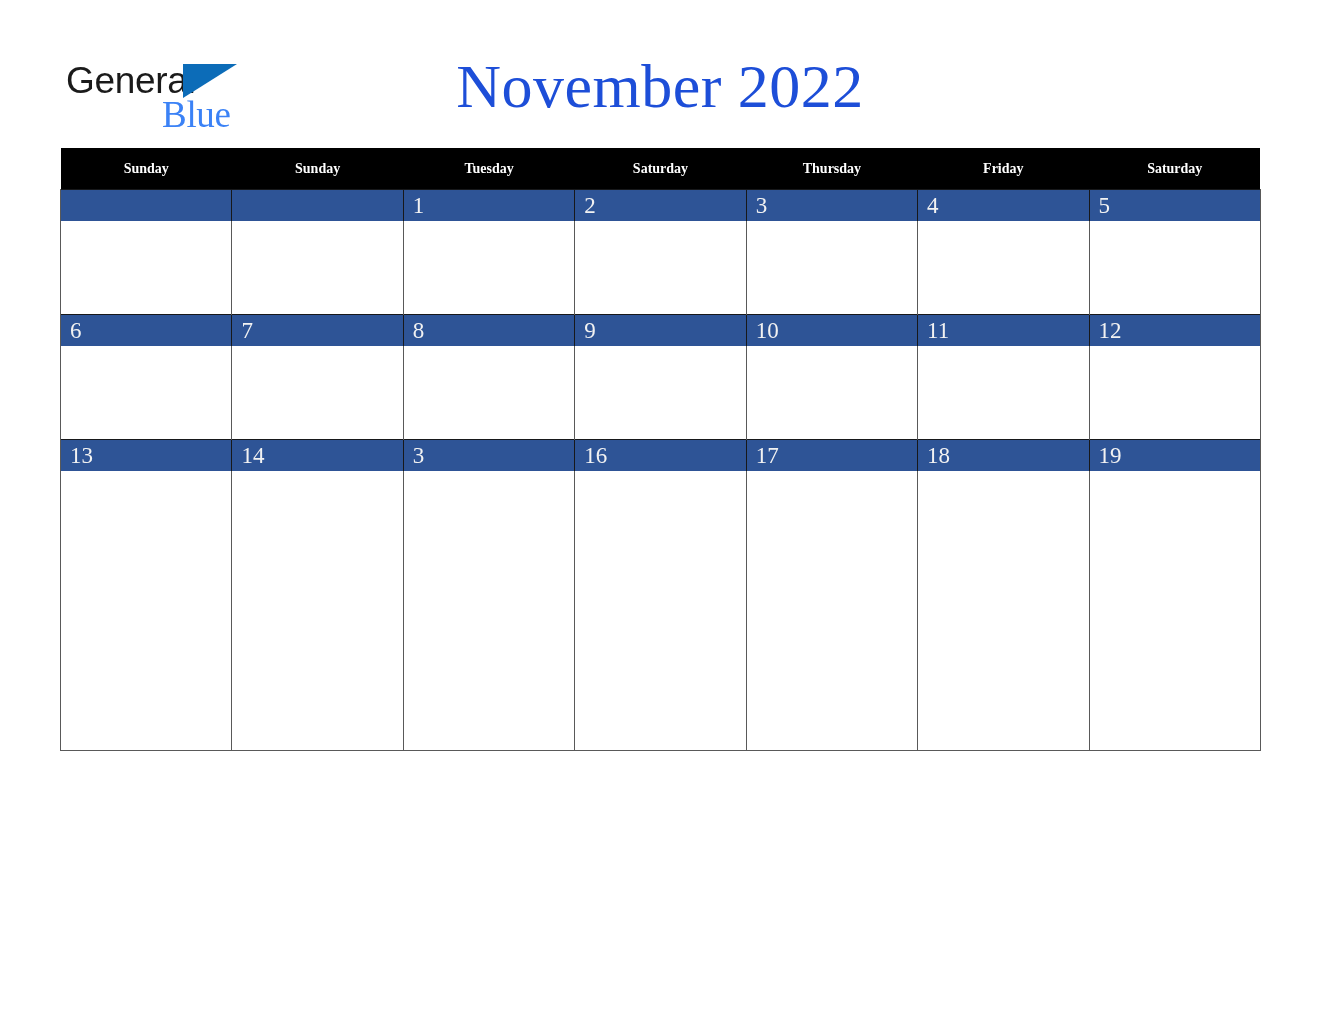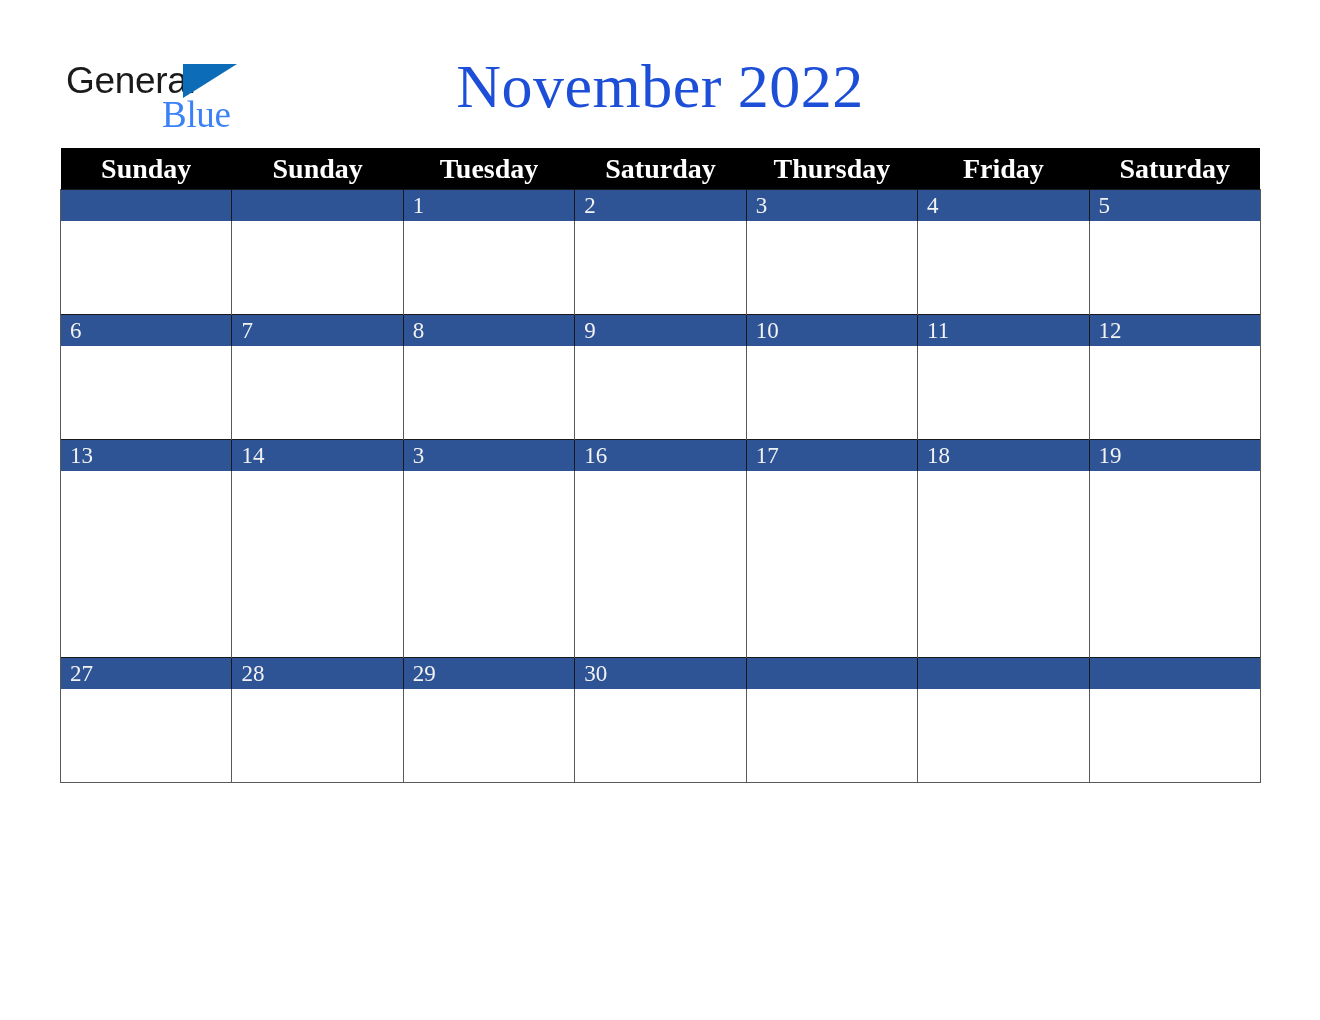--- a/index.html
+++ b/index.html
@@ -93,21 +93,21 @@
   .calendar td {
     padding: 0;
     margin: 0;
     width: 171.43px;
   }
 
   .dow-row th {
     background: #000000;
     color: #ffffff;
     font-family: "Liberation Serif", "DejaVu Serif", serif;
-    font-size: 28px;
+    font-size: 14px;
     font-weight: bold;
     height: 41px;
     text-align: center;
     vertical-align: middle;
     border: none;
   }
 
   .date-row td {
     background: #2E5496;
     height: 31px;
@@ -277,43 +277,20 @@
     <tr class="body-row">
       <td></td>
       <td></td>
       <td></td>
       <td></td>
       <td></td>
       <td></td>
       <td></td>
     </tr>
 
-    <tr class="date-row">
-      <td>
-          <span class="daynum">27</span>
-        </td>
-      <td>
-          <span class="daynum">28</span>
-        </td>
-      <td>
-          <span class="daynum">29</span>
-        </td>
-      <td>
-          <span class="daynum">30</span>
-        </td>
-      <td>
-          <span class="daynum"></span>
-        </td>
-      <td>
-          <span class="daynum"></span>
-        </td>
-      <td>
-          <span class="daynum"></span>
-        </td>
-    </tr>
     <tr class="body-row last-body">
       <td></td>
       <td></td>
       <td></td>
       <td></td>
       <td></td>
       <td></td>
       <td></td>
     </tr>
 

